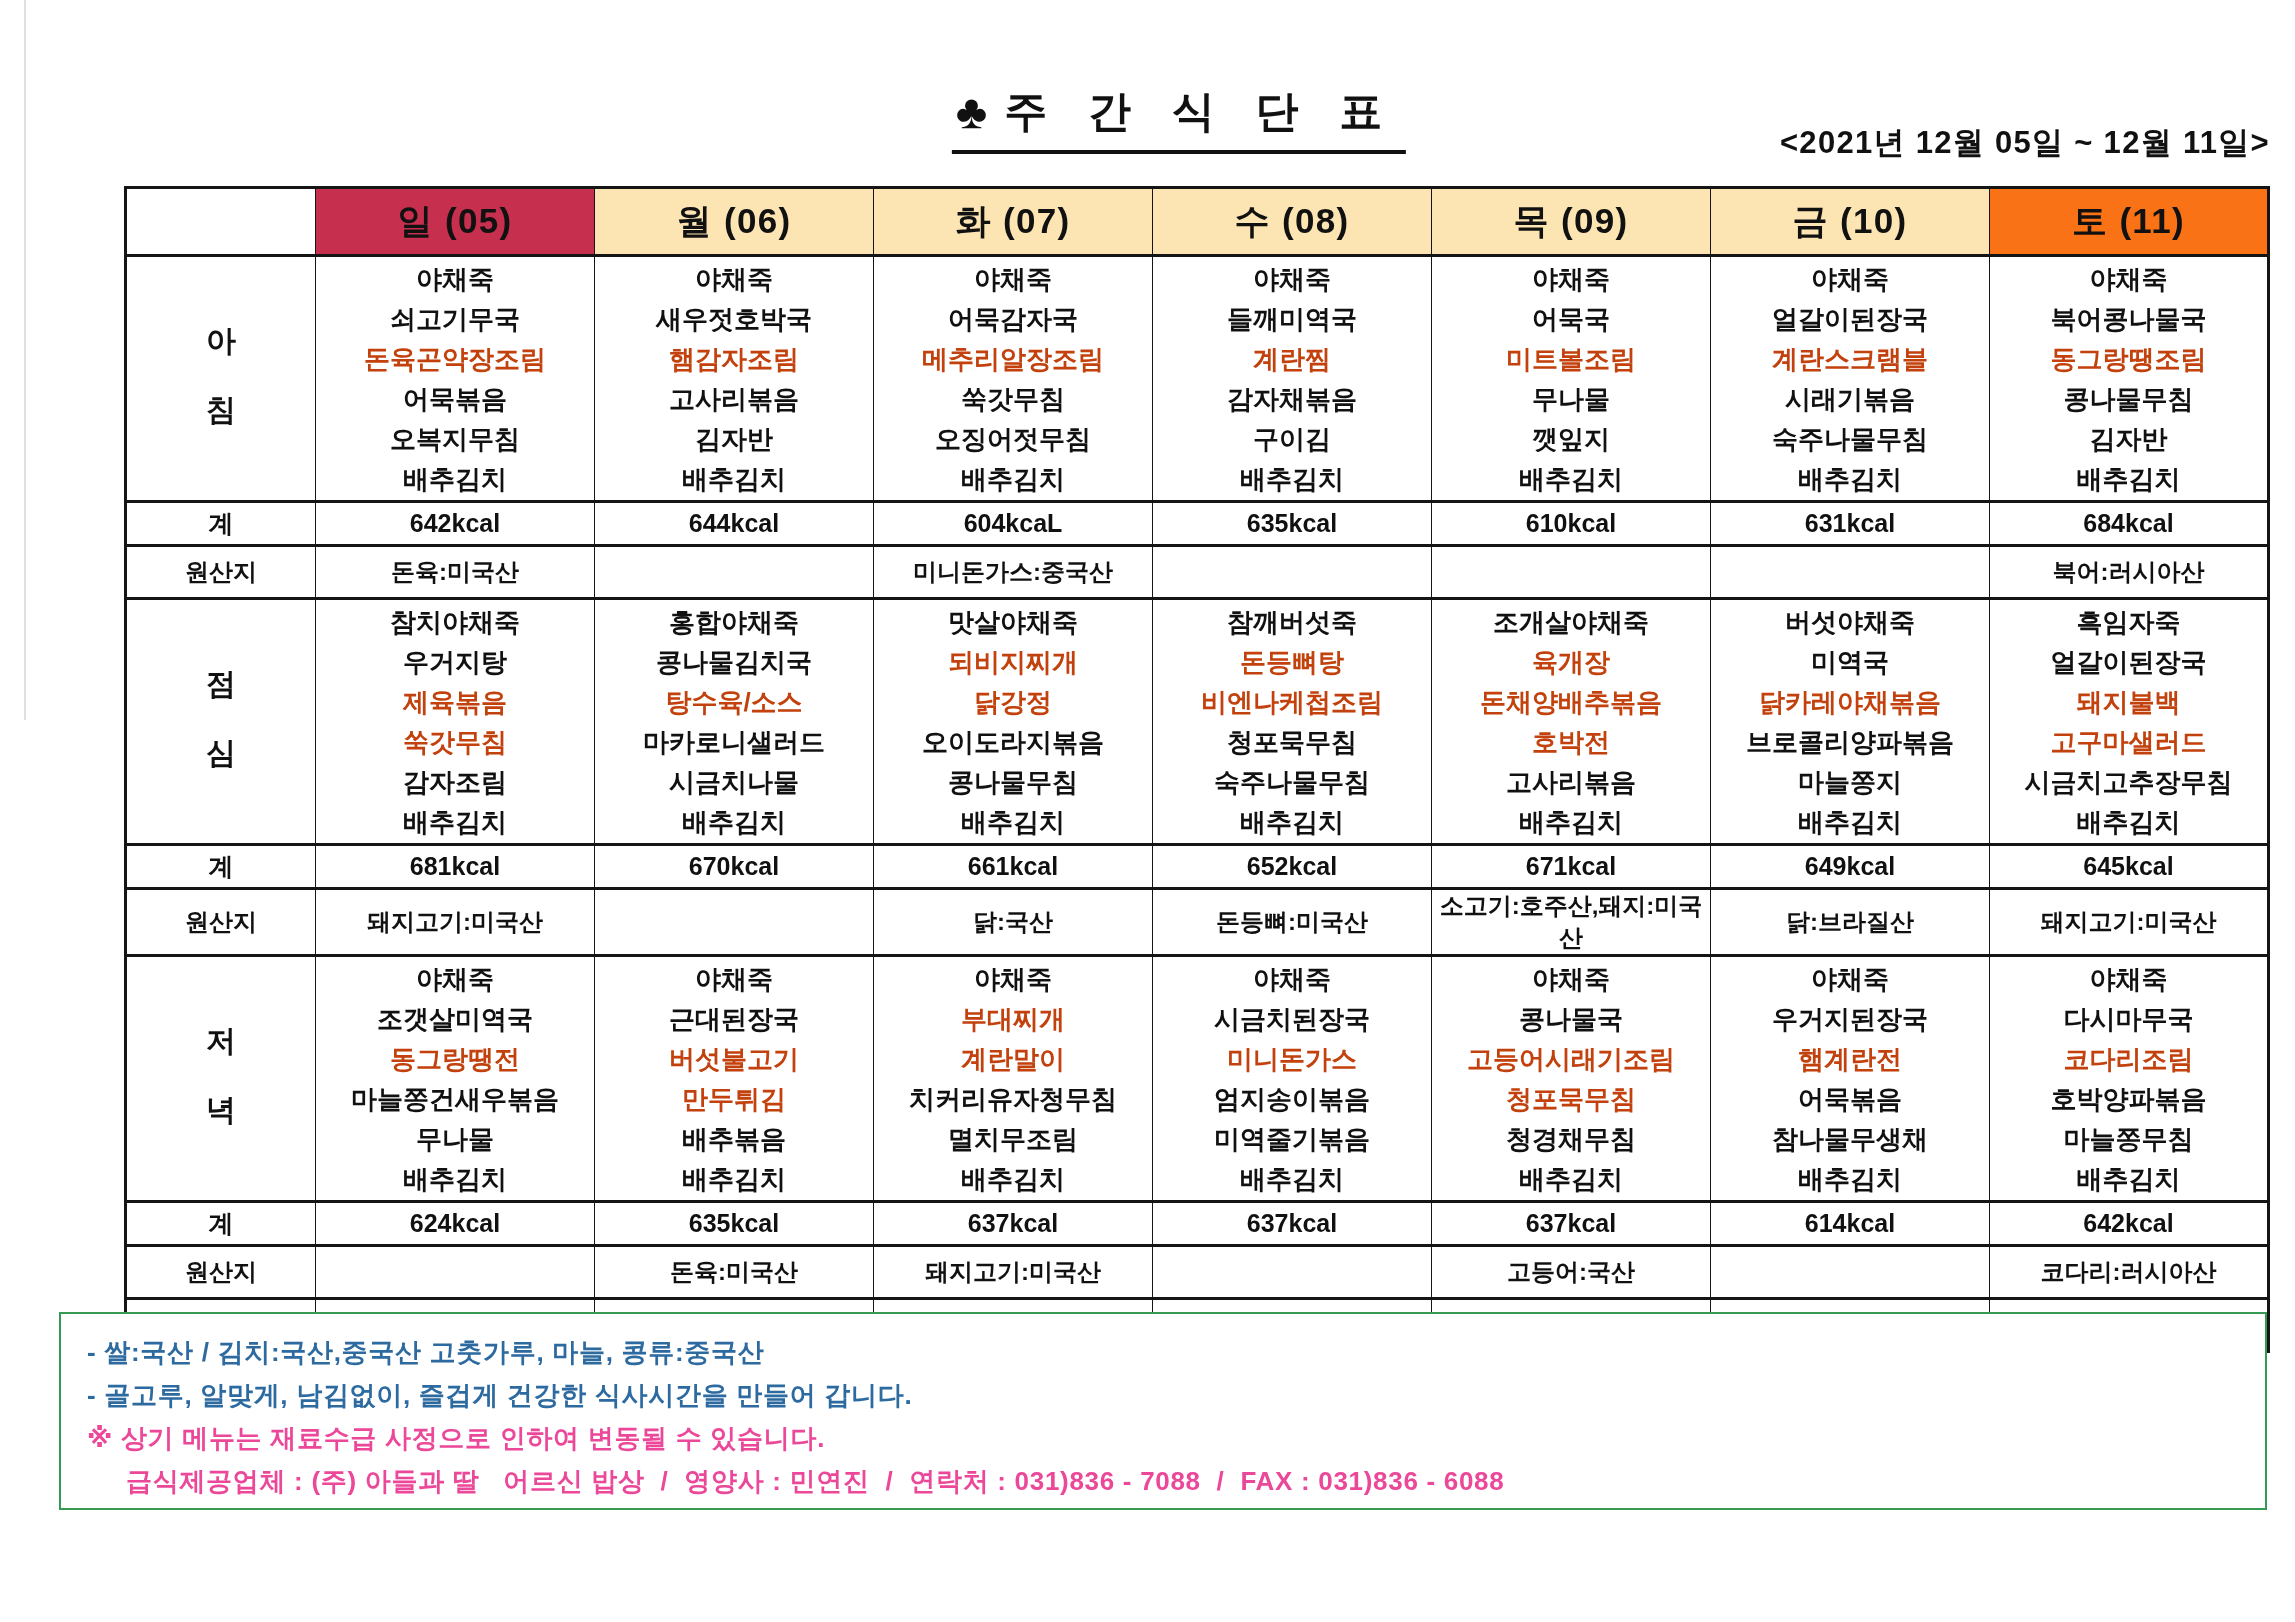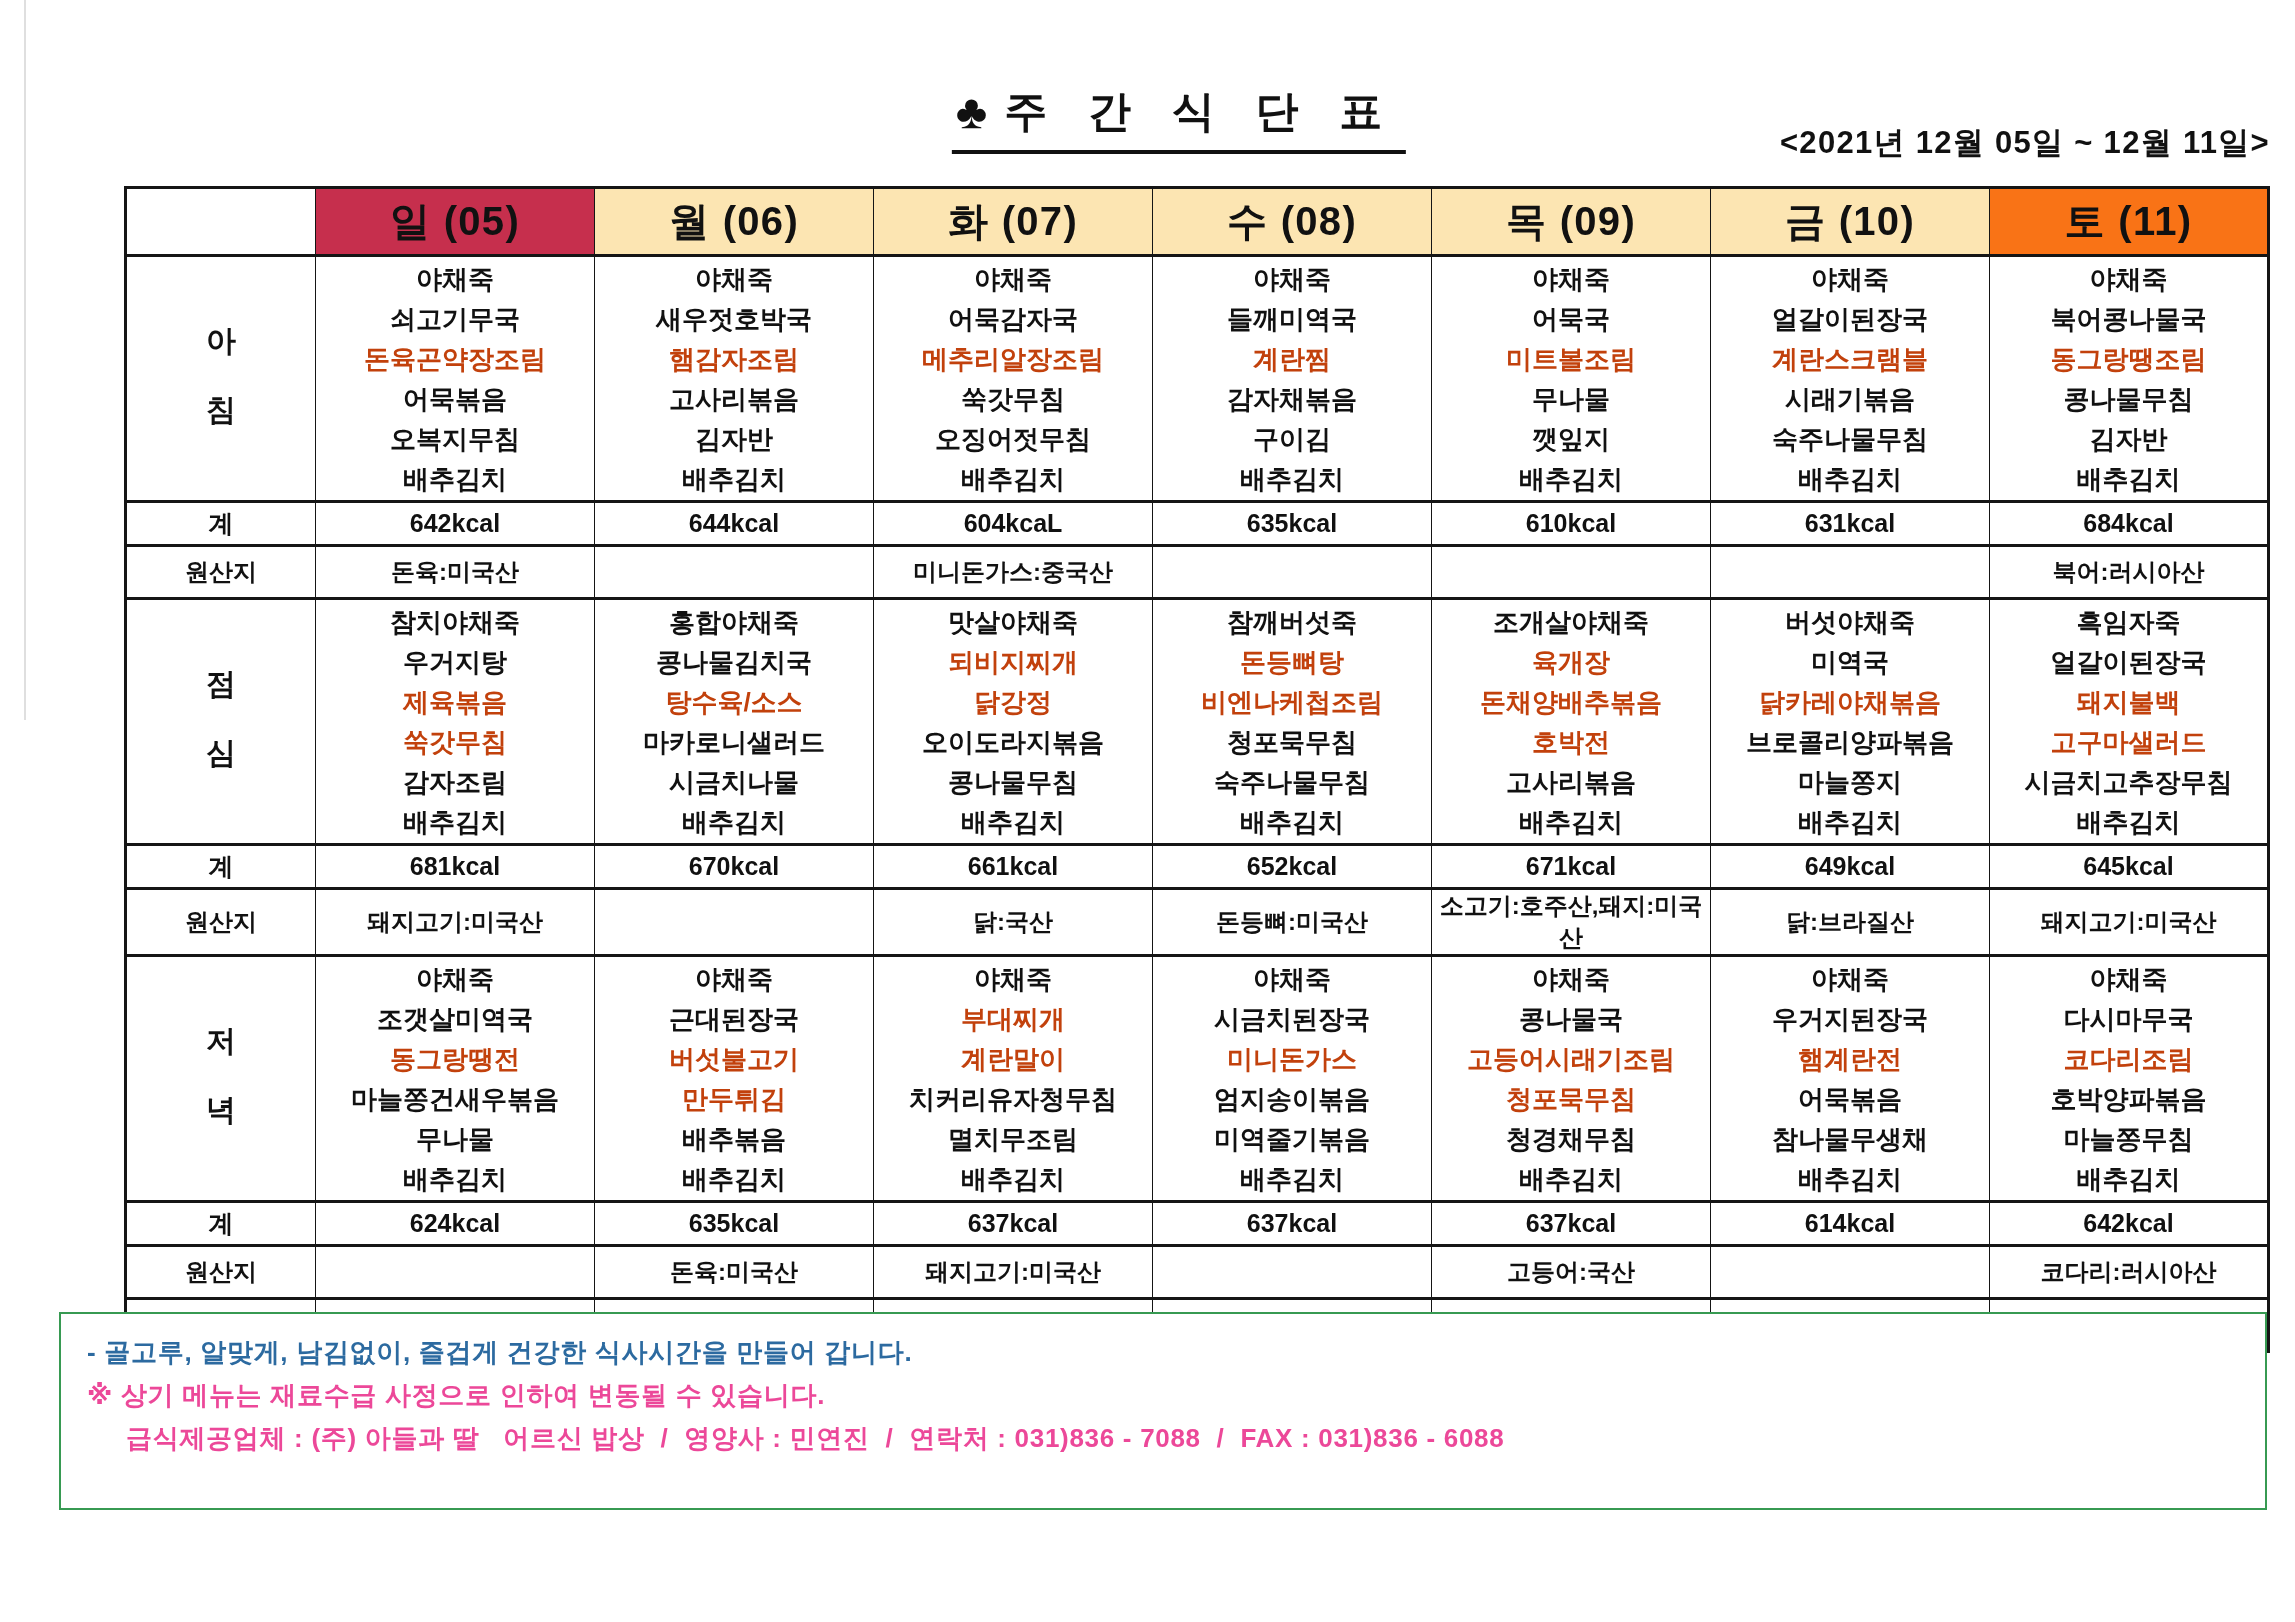--- a/index.html
+++ b/index.html
@@ -24,21 +24,21 @@
   }
 
   
   table.menu{
     position:absolute;left:124px;top:186px;width:2146px;
     border-collapse:collapse;table-layout:fixed;background:#fff;
     border:3.9px solid #151515;
   }
   td{border:1.3px solid #151515;border-top-width:3.3px;border-bottom-width:3.3px;
      text-align:center;vertical-align:middle;padding:0;overflow:hidden;}
-  tr.days td{height:65px;font-size:40px;font-weight:bold;letter-spacing:1.3px;}
+  tr.days td{height:65px;font-size:35px;font-weight:bold;letter-spacing:1.3px;}
   td.corner{background:#fff;}
   td.sunday{background:#c62f4d;}
   td.weekday{background:#fce5b2;}
   td.saturday{background:#f97316;}
 
   tr.menu-row td{height:243px;font-size:26px;font-weight:600;}
   .menu-item{line-height:40px;white-space:nowrap;}
   .menu-item.red{color:#c2410c;}
 
   tr.kcal-row td{height:41px;font-size:25px;font-weight:600;}
@@ -344,18 +344,19 @@
           <td>1,902kcal</td>
           <td>1,924kcal</td>
           <td>1,918kcal</td>
           <td>1,894kcal</td>
           <td>1,971kcal</td>
         </tr>
     </tbody>
   </table>
 
   <div class="notes-box" id="notes-box">
+      <div class="note-line blue">- 쌀:국산 / 김치:국산,중국산 고춧가루, 마늘, 콩류:중국산</div>
       <div class="note-line blue">- 골고루, 알맞게, 남김없이, 즐겁게 건강한 식사시간을 만들어 갑니다.</div>
       <div class="note-line black">※ 상기 메뉴는 재료수급 사정으로 인하여 변동될 수 있습니다.</div>
       <div class="note-line black indent">급식제공업체 : (주) 아들과 딸   어르신 밥상  /  영양사 : 민연진  /  연락처 : 031)836 - 7088  /  FAX : 031)836 - 6088</div>
     </div>
 </div>
 
 
 </body></html>

